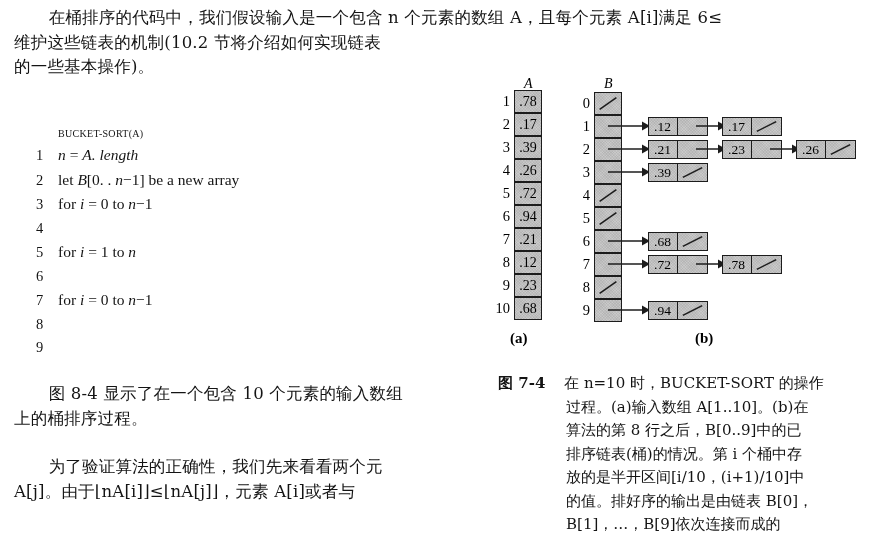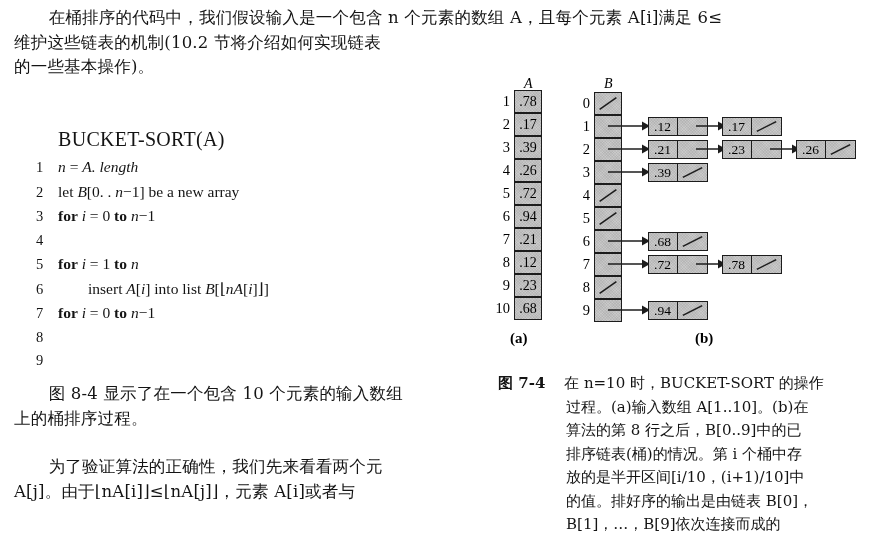--- a/index.html
+++ b/index.html
@@ -41,37 +41,37 @@
     top: 128px;
     width: 470px;
     font-family: "Liberation Serif", "DejaVu Serif", serif;
     font-size: 15.5px;
     color: #141414;
   }
   .pc-title {
     margin-left: 22px;
     margin-bottom: 7px;
     letter-spacing: 0.3px;
-    font-size: 20px;
+    font-size: 10px;
   }
   .pc-line {
     display: flex;
     align-items: baseline;
     margin-bottom: 6.5px;
     white-space: nowrap;
   }
   .pc-num {
     width: 22px;
     flex: 0 0 22px;
     font-size: 14.5px;
   }
   .pc-code { font-size: 15.5px; }
   .pc-ind1 { padding-left: 30px; }
   .pc-line.tight { font-size: 13.6px; letter-spacing: -0.1px; }
-  .kw { font-weight: bold; }
+  .kw { font-weight: normal; }
 
   
   #figure {
     position: absolute;
     left: 488px;
     top: 78px;
     width: 386px;
     height: 275px;
   }
   .col-label {
@@ -200,21 +200,20 @@
       <span class="pc-num">4</span>
     </div>
 
     <div class="pc-line">
       <span class="pc-num">5</span>
       <span class="pc-code"><span class="kw">for</span> <span class="mathit">i</span> = 1 <span class="kw">to</span> <span class="mathit">n</span></span>
     </div>
 
     <div class="pc-line">
       <span class="pc-num">6</span>
-      <span class="pc-code pc-ind1">insert <span class="mathit">A</span>[<span class="mathit">i</span>] into list <span class="mathit">B</span>[⌊<span class="mathit">nA</span>[<span class="mathit">i</span>]⌋]</span>
     </div>
 
     <div class="pc-line">
       <span class="pc-num">7</span>
       <span class="pc-code"><span class="kw">for</span> <span class="mathit">i</span> = 0 <span class="kw">to</span> <span class="mathit">n</span>−1</span>
     </div>
 
     <div class="pc-line">
       <span class="pc-num">8</span>
     </div>

